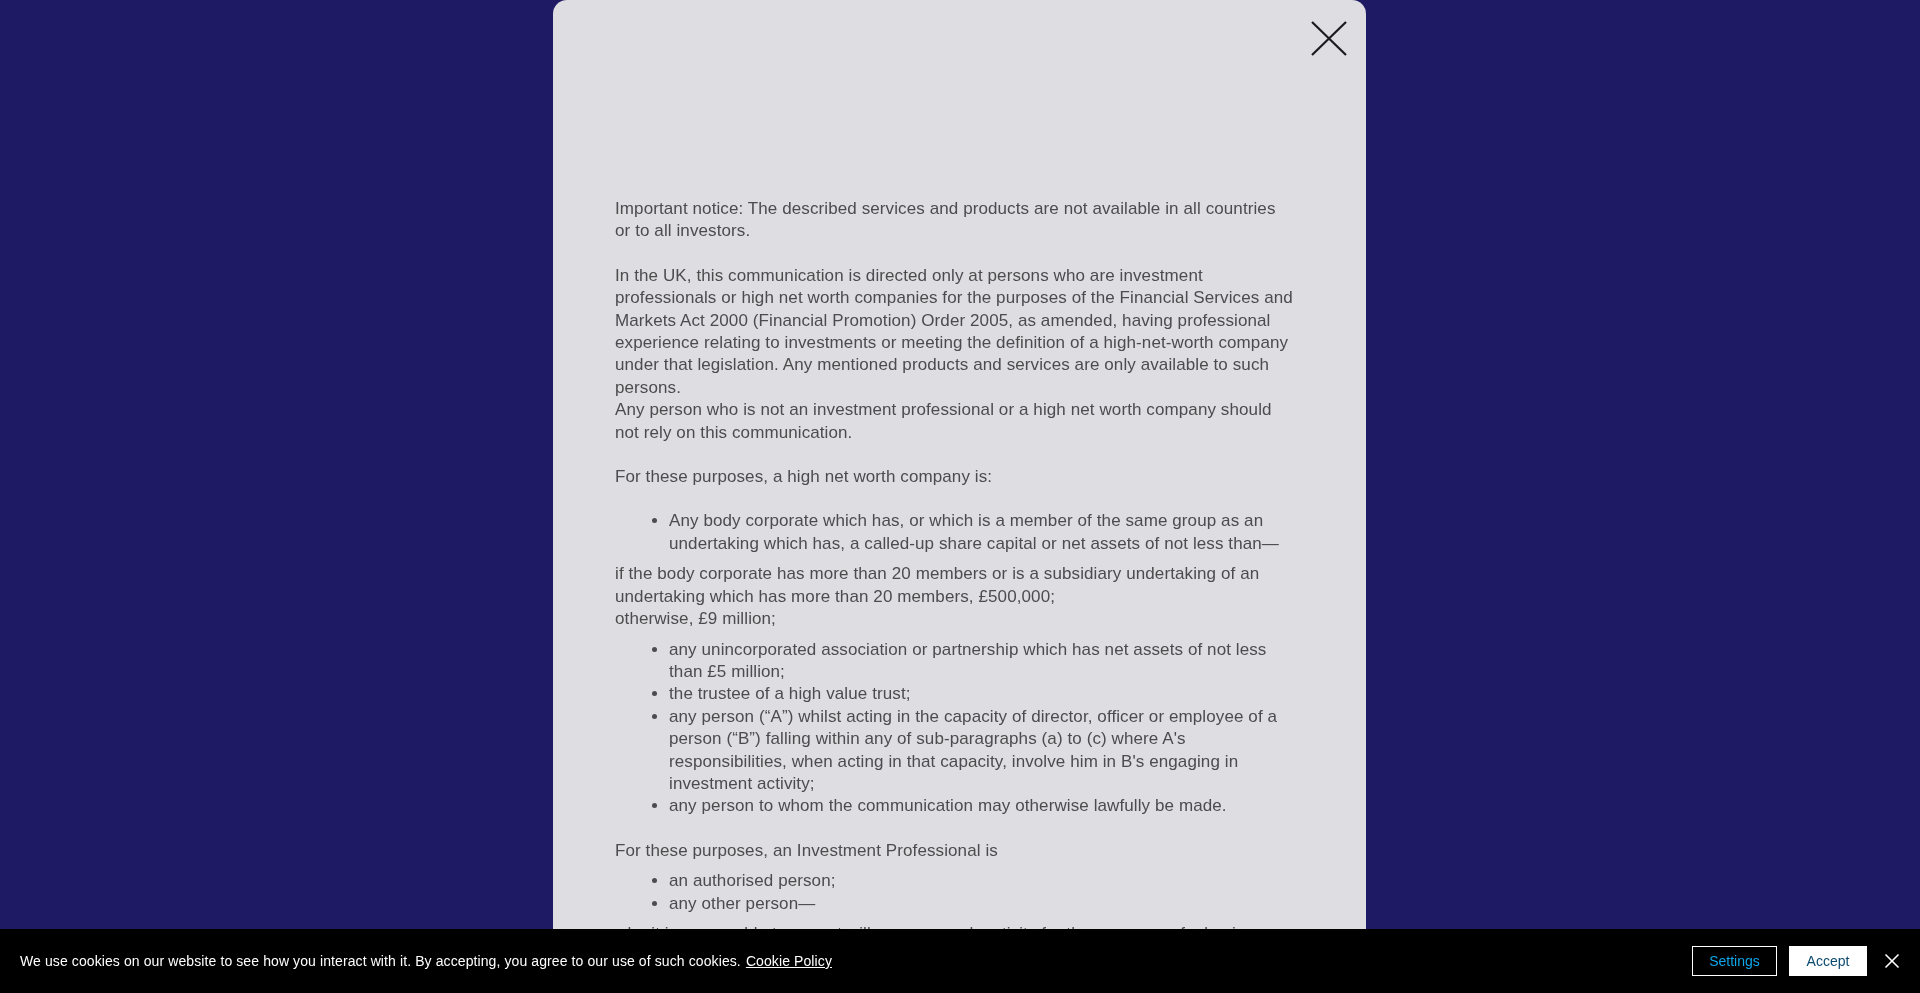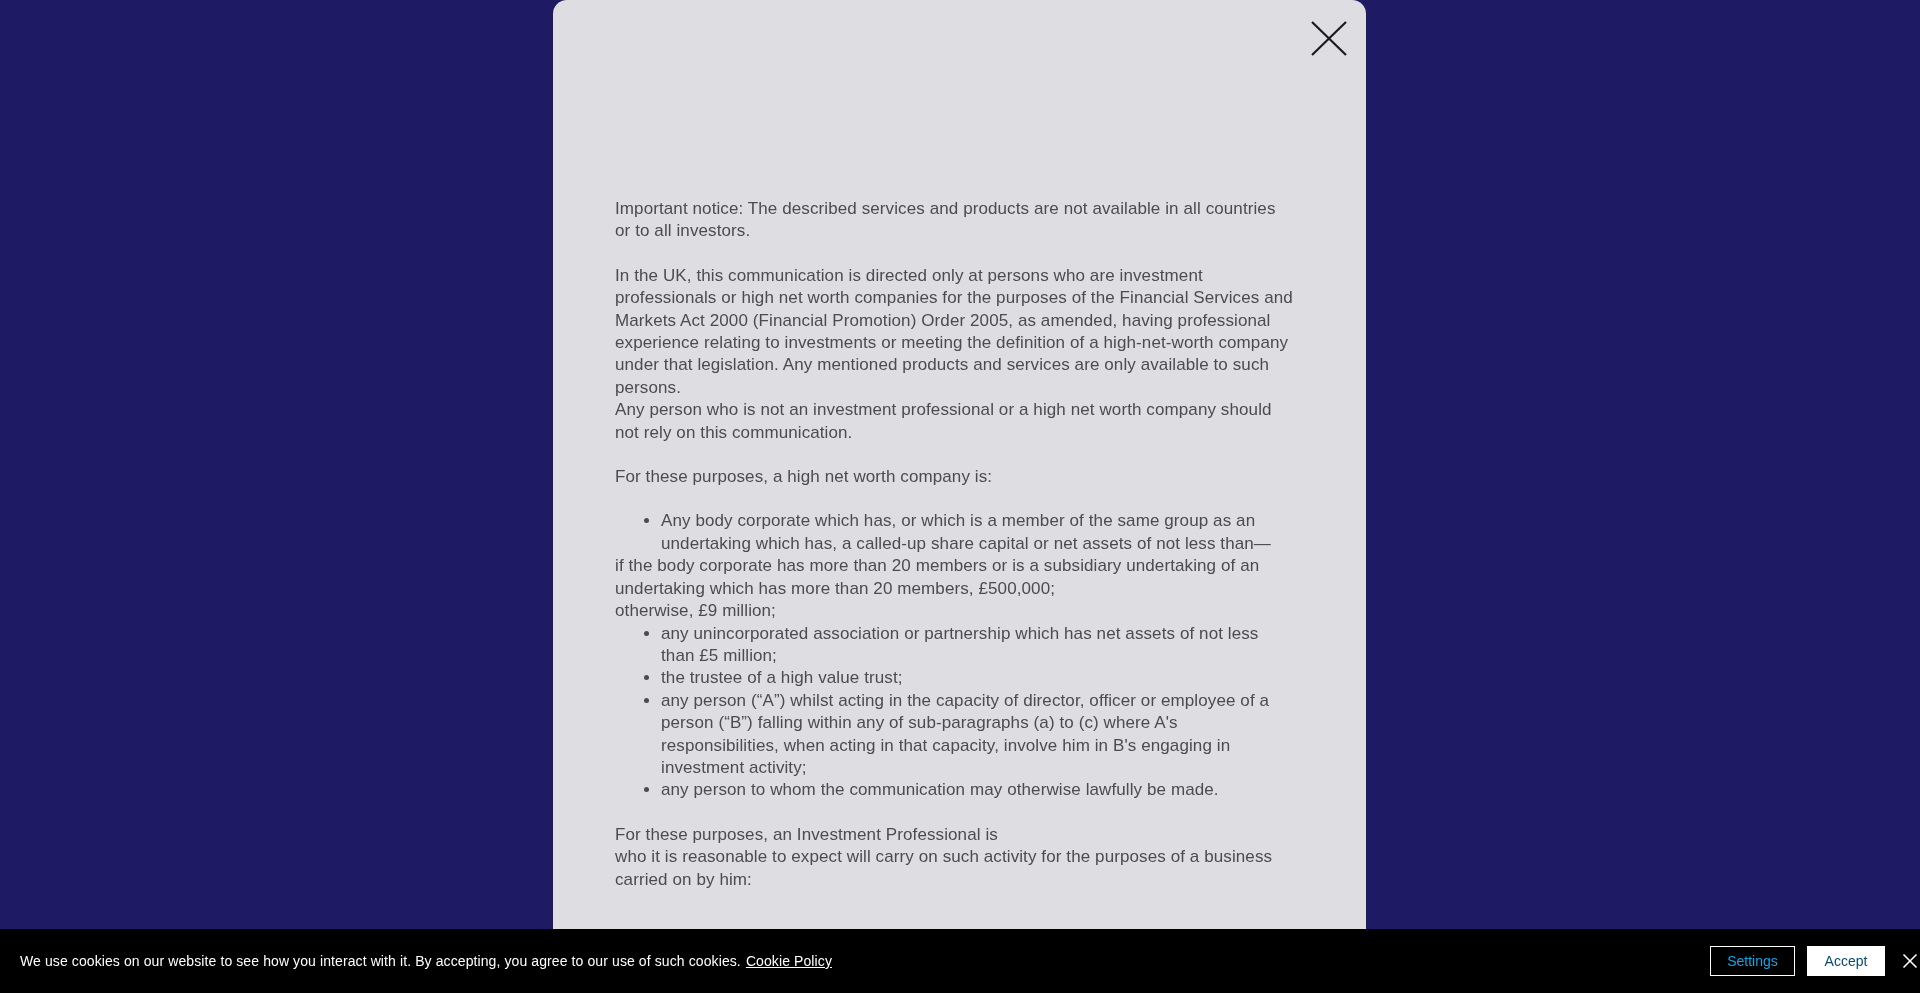--- a/index.html
+++ b/index.html
@@ -36,38 +36,38 @@
     left: 62px; top: 198px;
     width: 678px;
     color: #4c4c4f;
     font-size: 17px;
     line-height: 22.4px;
     letter-spacing: 0.1px;
   }
   .modal-content p, .modal-content div.line { margin: 0; }
   .gap { margin-bottom: 22px !important; }
   .modal-content ul {
-    margin: 0;
+    margin: 8px;
     padding-left: 46px;
     list-style: disc outside;
   }
   .modal-content li { margin: 0; }
 
   
   .cookie-banner {
     position: absolute;
     left: 0; bottom: 0;
     width: 100%; height: 64px;
     background: #000000;
     color: #ffffff;
     display: flex;
     align-items: center;
     justify-content: space-between;
     box-sizing: border-box;
-    padding: 0 0 0 20px;
+    padding: 0 18px 0 20px;
   }
   .cookie-text {
     font-size: 14px;
     letter-spacing: 0.1px;
     white-space: nowrap;
   }
   .cookie-link {
     color: #ffffff;
     text-decoration: underline;
     margin-left: 5px;
@@ -140,20 +140,24 @@
 
       <ul class="gap">
           <li>any unincorporated association or partnership which has net assets of not less than £5 million;</li>
           <li>the trustee of a high value trust;</li>
           <li>any person (“A”) whilst acting in the capacity of director, officer or employee of a person (“B”) falling within any of sub-paragraphs (a) to (c) where A's responsibilities, when acting in that capacity, involve him in B's engaging in investment activity;</li>
           <li>any person to whom the communication may otherwise lawfully be made.</li>
         </ul>
 
       <p>For these purposes, an Investment Professional is</p>
 
+      <ul>
+          <li>an authorised person;</li>
+          <li>any other person—</li>
+        </ul>
 
       <div class="line">who it is reasonable to expect will carry on such activity for the purposes of a business carried on by him:</div>
     </div>
   </div>
 
   <div class="cookie-banner">
     <div class="cookie-text">
       <span>We use cookies on our website to see how you interact with it. By accepting, you agree to our use of such cookies.</span><a class="cookie-link" href="#">Cookie Policy</a>
     </div>
     <div class="cookie-actions">

